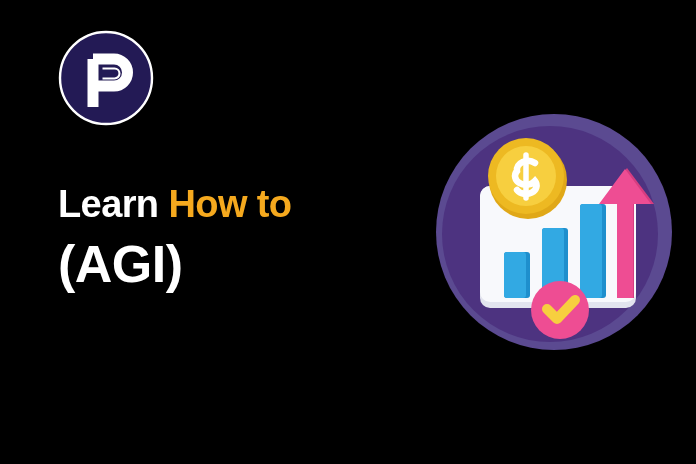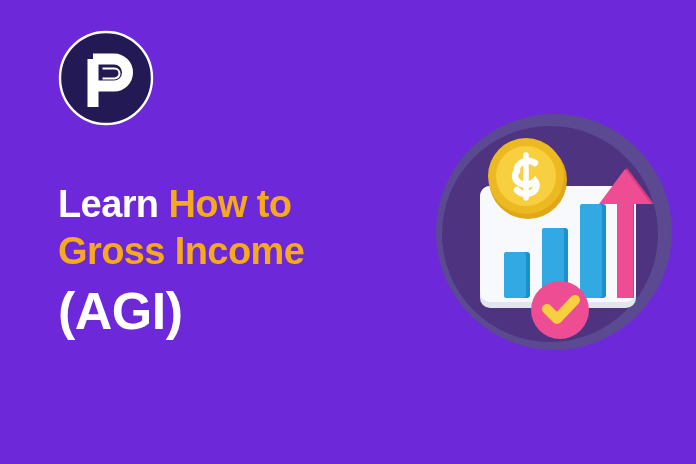--- a/index.html
+++ b/index.html
@@ -5,21 +5,21 @@
 <style>
   * { margin:0; padding:0; box-sizing:border-box; }
   html, body {
     width:696px; height:464px;
     overflow:hidden;
     font-family:"Liberation Sans", sans-serif;
   }
   #banner {
     position:relative;
     width:696px; height:464px;
-    background:#6d28d9;
+    background:#000000;
     overflow:hidden;
   }
 
   
   #logo-mark {
     position:absolute;
     left:57px; top:29px;
     width:98px; height:98px;
   }
 
@@ -69,21 +69,20 @@
 
         <path d="M36 30 L57 30 A13.5 13.5 0 0 1 57 57 L36 57" stroke-width="11" stroke-linejoin="miter"></path>
 
         <path d="M45.5 39.5 L57.5 39.5 A5 5 0 0 1 57.5 49.5 L45.5 49.5" stroke-width="2.1"></path>
       </g>
     </svg>
   </div>
 
   <div id="headline">
     <div class="hl-line"><span class="hl-white">Learn </span><span class="hl-gold">How to</span></div>
-    <div class="hl-line hl-gold">Gross Income</div>
     <div id="hl-agi">(AGI)</div>
   </div>
 
   <div id="illustration">
     <svg width="240" height="240" viewBox="0 0 240 240">
 
       <circle cx="120" cy="120" r="118" fill="#5b4a91"></circle>
 
       <circle cx="116" cy="122" r="108" fill="#4d3380"></circle>
 

